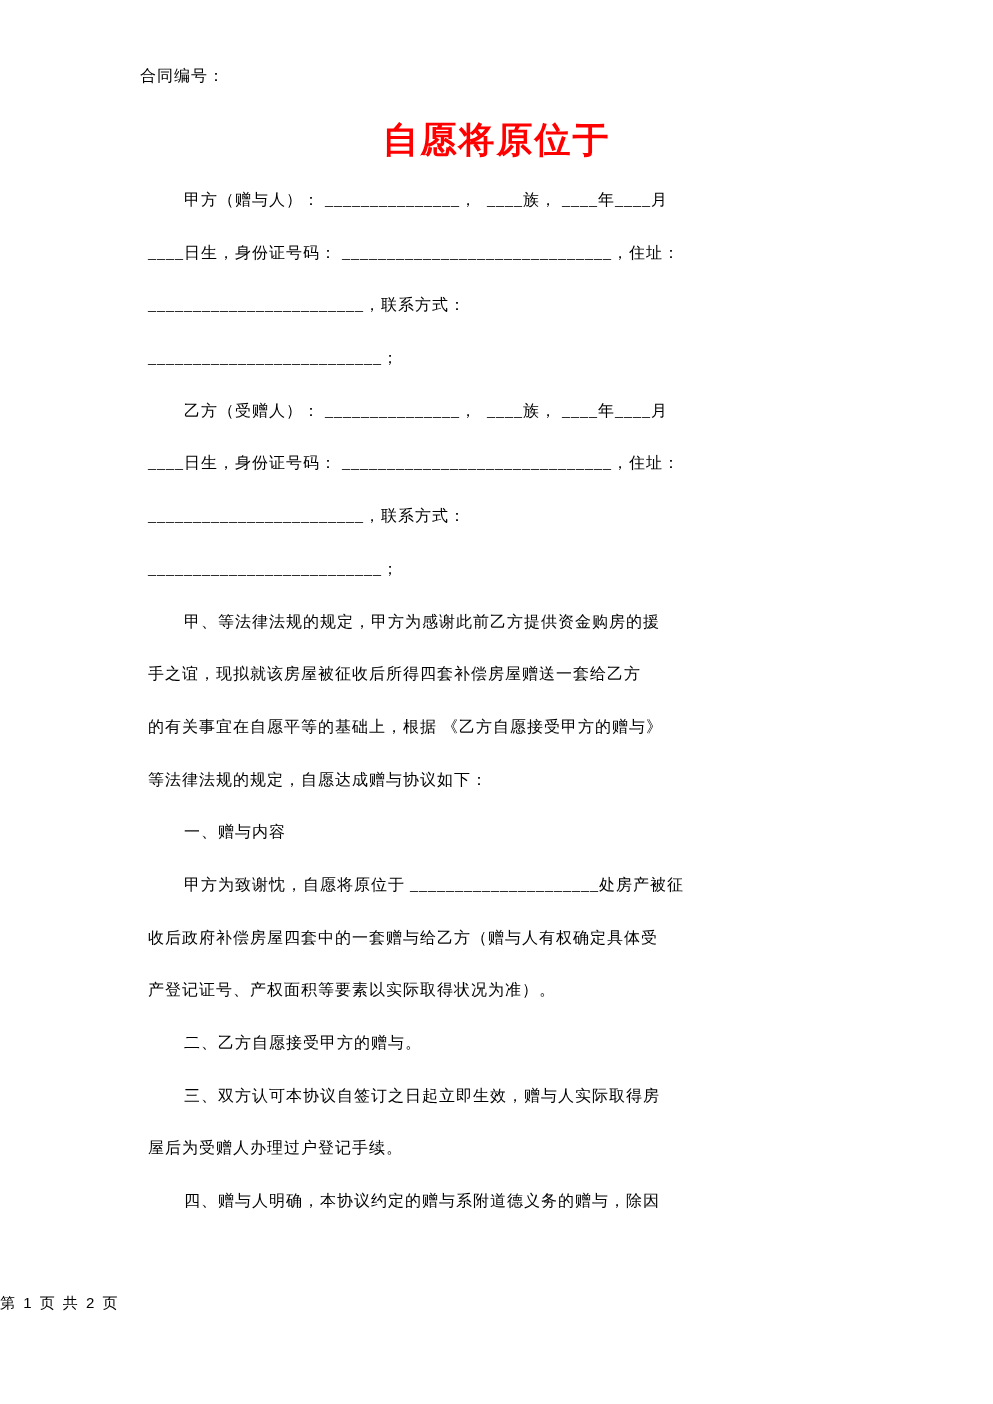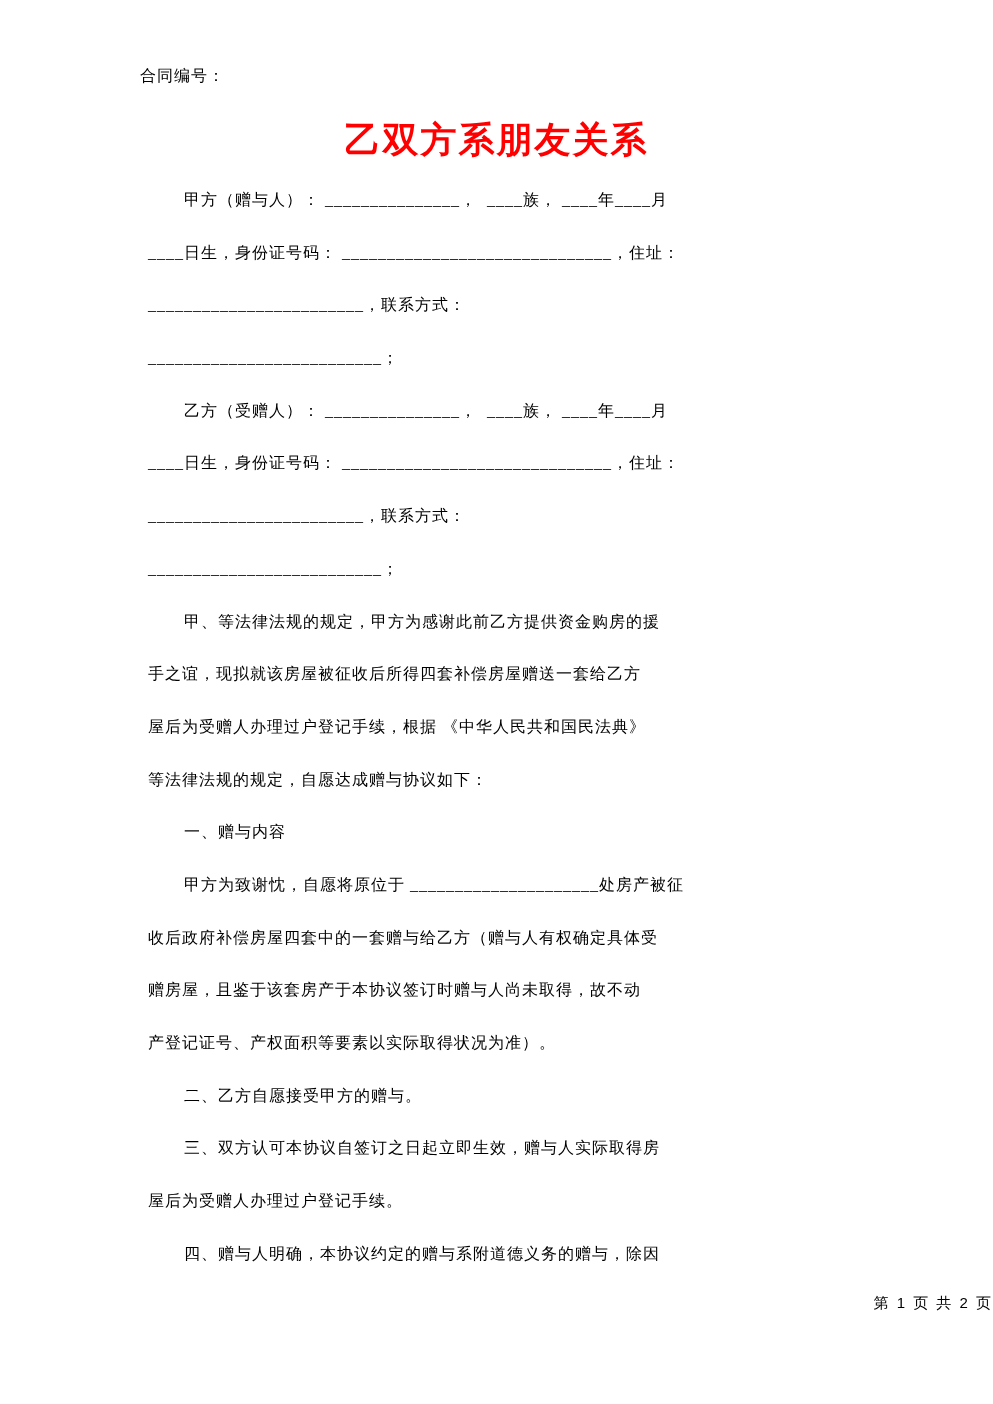--- a/index.html
+++ b/index.html
@@ -68,35 +68,35 @@
   }
   .line.indent {
     padding-left: 36px;
   }
   .page-footer {
     position: absolute;
     left: 0;
     right: 0;
     top: 1294px;
     z-index: 1;
-    text-align: right;
+    text-align: left;
     font-size: 15px;
     letter-spacing: 2px;
     font-family: "Liberation Sans", "DejaVu Sans", sans-serif;
   }
 </style>
 </head>
 <body>
 
 <div class="page">
 
 
   <div class="contract-no">合同编号：</div>
 
-  <h1 class="doc-title">乙双方系朋友关系</h1>
+  <h1 class="doc-title">自愿将原位于</h1>
 
   <div class="doc-body">
 
       <div class="line indent">甲方（赠与人）： _______________，  ____族， ____年____月</div>
 
       <div class="line">____日生，身份证号码： ______________________________，住址：</div>
 
       <div class="line">________________________，联系方式：</div>
 
       <div class="line">__________________________；</div>
@@ -106,31 +106,30 @@
       <div class="line">____日生，身份证号码： ______________________________，住址：</div>
 
       <div class="line">________________________，联系方式：</div>
 
       <div class="line">__________________________；</div>
 
       <div class="line indent">甲、等法律法规的规定，甲方为感谢此前乙方提供资金购房的援</div>
 
       <div class="line">手之谊，现拟就该房屋被征收后所得四套补偿房屋赠送一套给乙方</div>
 
-      <div class="line">屋后为受赠人办理过户登记手续，根据 《中华人民共和国民法典》</div>
+      <div class="line">的有关事宜在自愿平等的基础上，根据 《乙方自愿接受甲方的赠与》</div>
 
       <div class="line">等法律法规的规定，自愿达成赠与协议如下：</div>
 
       <div class="line indent">一、赠与内容</div>
 
       <div class="line indent">甲方为致谢忱，自愿将原位于 _____________________处房产被征</div>
 
       <div class="line">收后政府补偿房屋四套中的一套赠与给乙方（赠与人有权确定具体受</div>
 
-      <div class="line">赠房屋，且鉴于该套房产于本协议签订时赠与人尚未取得，故不动</div>
 
       <div class="line">产登记证号、产权面积等要素以实际取得状况为准）。</div>
 
       <div class="line indent">二、乙方自愿接受甲方的赠与。</div>
 
       <div class="line indent">三、双方认可本协议自签订之日起立即生效，赠与人实际取得房</div>
 
       <div class="line">屋后为受赠人办理过户登记手续。</div>
 
       <div class="line indent">四、赠与人明确，本协议约定的赠与系附道德义务的赠与，除因</div>

